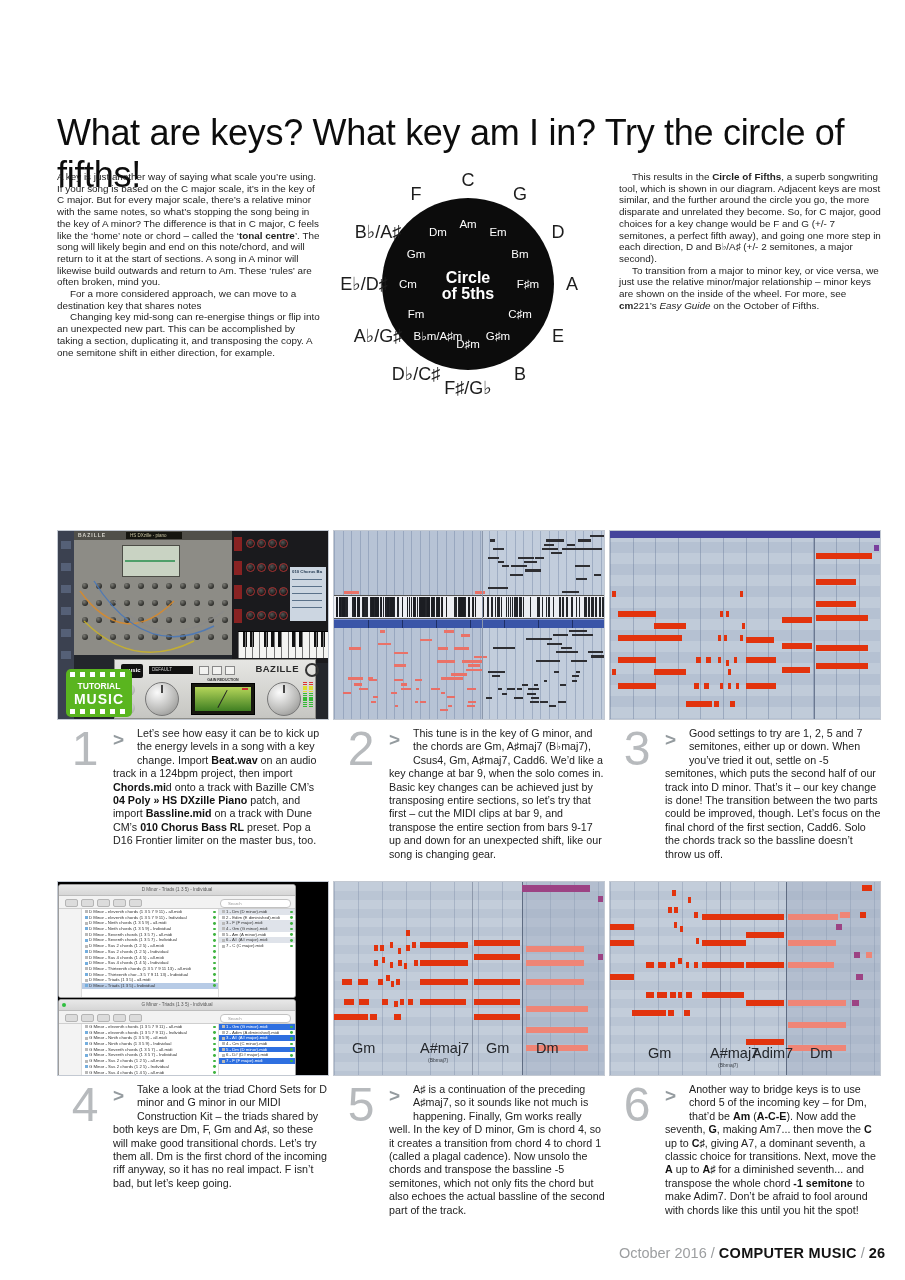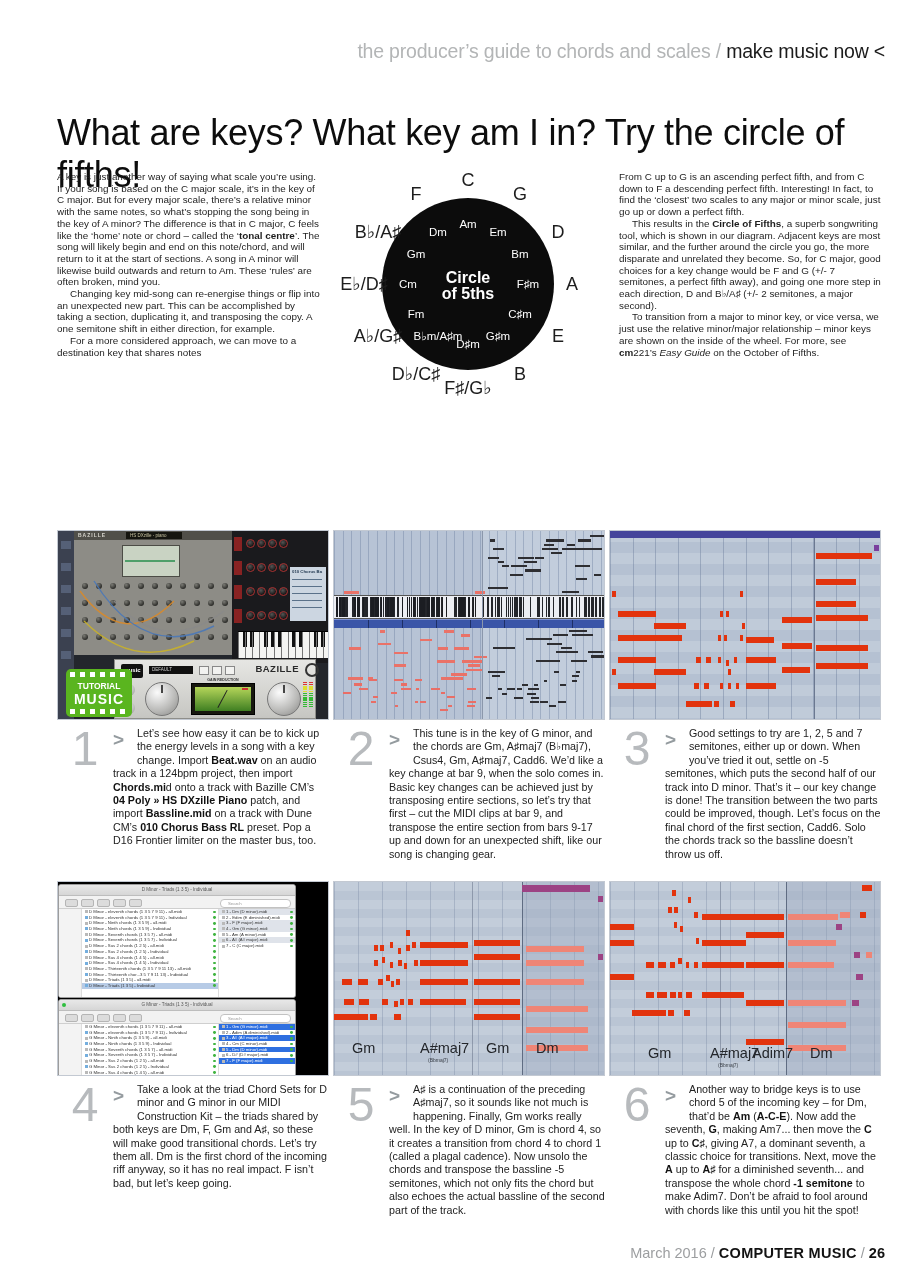--- a/index.html
+++ b/index.html
@@ -51,31 +51,28 @@
   .fdot{position:absolute;right:2px;top:1.5px;width:2.8px;height:2.8px;border-radius:50%;background:#41b441;}
   .ficon{position:absolute;left:2.5px;top:1.4px;width:3px;height:3px;background:#74aede;}
   .search{position:absolute;right:4px;top:2.5px;width:62px;height:7px;background:#fff;border:1px solid #c2c2c2;
           border-radius:4px;font-size:4.3px;color:#9a9a9a;line-height:7px;padding-left:7px;}
 </style>
 </head>
 <body>
 
 <div class="page">
 
-  <div class="mast">
-    <span class="gray">the producer’s guide to chords and scales </span><span class="gray">/ </span><span class="blk">make music now &lt;</span>
-  </div>
 
   <div class="title">What are keys? What key am I in? Try the circle of fifths!</div>
 
   <div class="intro">
     <div class="icol">
       <p><span>A key is just another way of saying what scale you’re using. If your song is based on the C major scale, it’s in the key of C major. But for every major scale, there’s a relative minor with the same notes, so what’s stopping the song being in the key of A minor? The difference is that in C major, C feels like the ‘home’ note or chord – called the ‘</span><b>tonal centre</b><span>’. The song will likely begin and end on this note/chord, and will return to it at the start of sections. A song in A minor will likewise build outwards and return to Am. These ‘rules’ are often broken, mind you.</span></p>
+      <p class="ind"><span>For a more considered approach, we can move to a destination key that shares notes</span></p>
       <p class="ind"><span>Changing key mid-song can re-energise things or flip into an unexpected new part. This can be accomplished by taking a section, duplicating it, and transposing the copy. A one semitone shift in either direction, for example.</span></p>
-      <p class="ind"><span>For a more considered approach, we can move to a destination key that shares notes</span></p>
     </div>
     <div class="icol">
       <svg id="circle-svg" width="266" height="226">
           <circle cx="130" cy="113" r="86" fill="#0c0c0c"></circle>
           <text x="130" y="9" text-anchor="middle" dominant-baseline="central" font-size="18" fill="#1d1d1d">C</text>
           <text x="182" y="22.933358006418388" text-anchor="middle" dominant-baseline="central" font-size="18" fill="#1d1d1d">G</text>
           <text x="220.06664199358164" y="61.00000000000001" text-anchor="middle" dominant-baseline="central" font-size="18" fill="#1d1d1d">D</text>
           <text x="234" y="113" text-anchor="middle" dominant-baseline="central" font-size="18" fill="#1d1d1d">A</text>
           <text x="220.06664199358164" y="165" text-anchor="middle" dominant-baseline="central" font-size="18" fill="#1d1d1d">E</text>
           <text x="182" y="203.0666419935816" text-anchor="middle" dominant-baseline="central" font-size="18" fill="#1d1d1d">B</text>
@@ -95,21 +92,20 @@
           <text x="100.00000000000001" y="164.96152422706632" text-anchor="middle" dominant-baseline="central" font-size="11.5" fill="#ffffff">B♭m/A♯m</text>
           <text x="78.03847577293368" y="143" text-anchor="middle" dominant-baseline="central" font-size="11.5" fill="#ffffff">Fm</text>
           <text x="70" y="113.00000000000001" text-anchor="middle" dominant-baseline="central" font-size="11.5" fill="#ffffff">Cm</text>
           <text x="78.03847577293368" y="83" text-anchor="middle" dominant-baseline="central" font-size="11.5" fill="#ffffff">Gm</text>
           <text x="99.99999999999997" y="61.038475772933694" text-anchor="middle" dominant-baseline="central" font-size="11.5" fill="#ffffff">Dm</text>
           <text x="130" y="106" text-anchor="middle" dominant-baseline="central" font-size="16" font-weight="700" fill="#fff">Circle</text>
           <text x="130" y="122" text-anchor="middle" dominant-baseline="central" font-size="16" font-weight="700" fill="#fff">of 5ths</text>
         </svg>
     </div>
     <div class="icol">
-      <p><span>From C up to G is an ascending perfect fifth, and from C down to F a descending perfect fifth. Interesting! In fact, to find the ‘closest’ two scales to any major or minor scale, just go up or down a perfect fifth.</span></p>
       <p class="ind"><span>This results in the </span><b>Circle of Fifths</b><span>, a superb songwriting tool, which is shown in our diagram. Adjacent keys are most similar, and the further around the circle you go, the more disparate and unrelated they become. So, for C major, good choices for a key change would be F and G (+/- 7 semitones, a perfect fifth away), and going one more step in each direction, D and B♭/A♯ (+/- 2 semitones, a major second).</span></p>
       <p class="ind"><span>To transition from a major to minor key, or vice versa, we just use the relative minor/major relationship – minor keys are shown on the inside of the wheel. For more, see </span><b>cm</b><span>221’s </span><i>Easy Guide</i><span> on the October of Fifths.</span></p>
     </div>
   </div>
 
   <div class="sbs">
   </div>
 
   <div class="cell" id="c1">
     <div class="shot" id="shot1" style="background: rgb(35, 38, 44);">
@@ -959,20 +955,20 @@
         <div class="lbl" style="left: 142px; top: 163px;">Adim7</div>
         <div class="lbl" style="left: 200px; top: 163px;">Dm</div>
       </div>
     <div class="step">
         <div class="step-num">6</div>
       <div class="step-body"><span class="arrow">&gt;</span><span><span>Another way to bridge keys is to use chord 5 of the incoming key – for Dm, that’d be </span><b>Am</b><span> (</span><b>A-C-E</b><span>). Now add the seventh, </span><b>G</b><span>, making Am7... then move the </span><b>C</b><span> up to </span><b>C♯</b><span>, giving A7, a dominant seventh, a classic choice for transitions. Next, move the </span><b>A</b><span> up to </span><b>A♯</b><span> for a diminished seventh... and transpose the whole chord </span><b>-1 semitone</b><span> to make Adim7. Don’t be afraid to fool around with chords like this until you hit the spot!</span></span></div>
       </div>
   </div>
 
   <div class="footer">
-    <span class="gray">March 2016</span>
+    <span class="gray">October 2016</span>
     <span class="gray">/</span>
     <span class="brand">COMPUTER MUSIC</span>
     <span class="gray">/</span>
     <span class="pg">26</span>
   </div>
 
 </div>
 
 </body></html>

